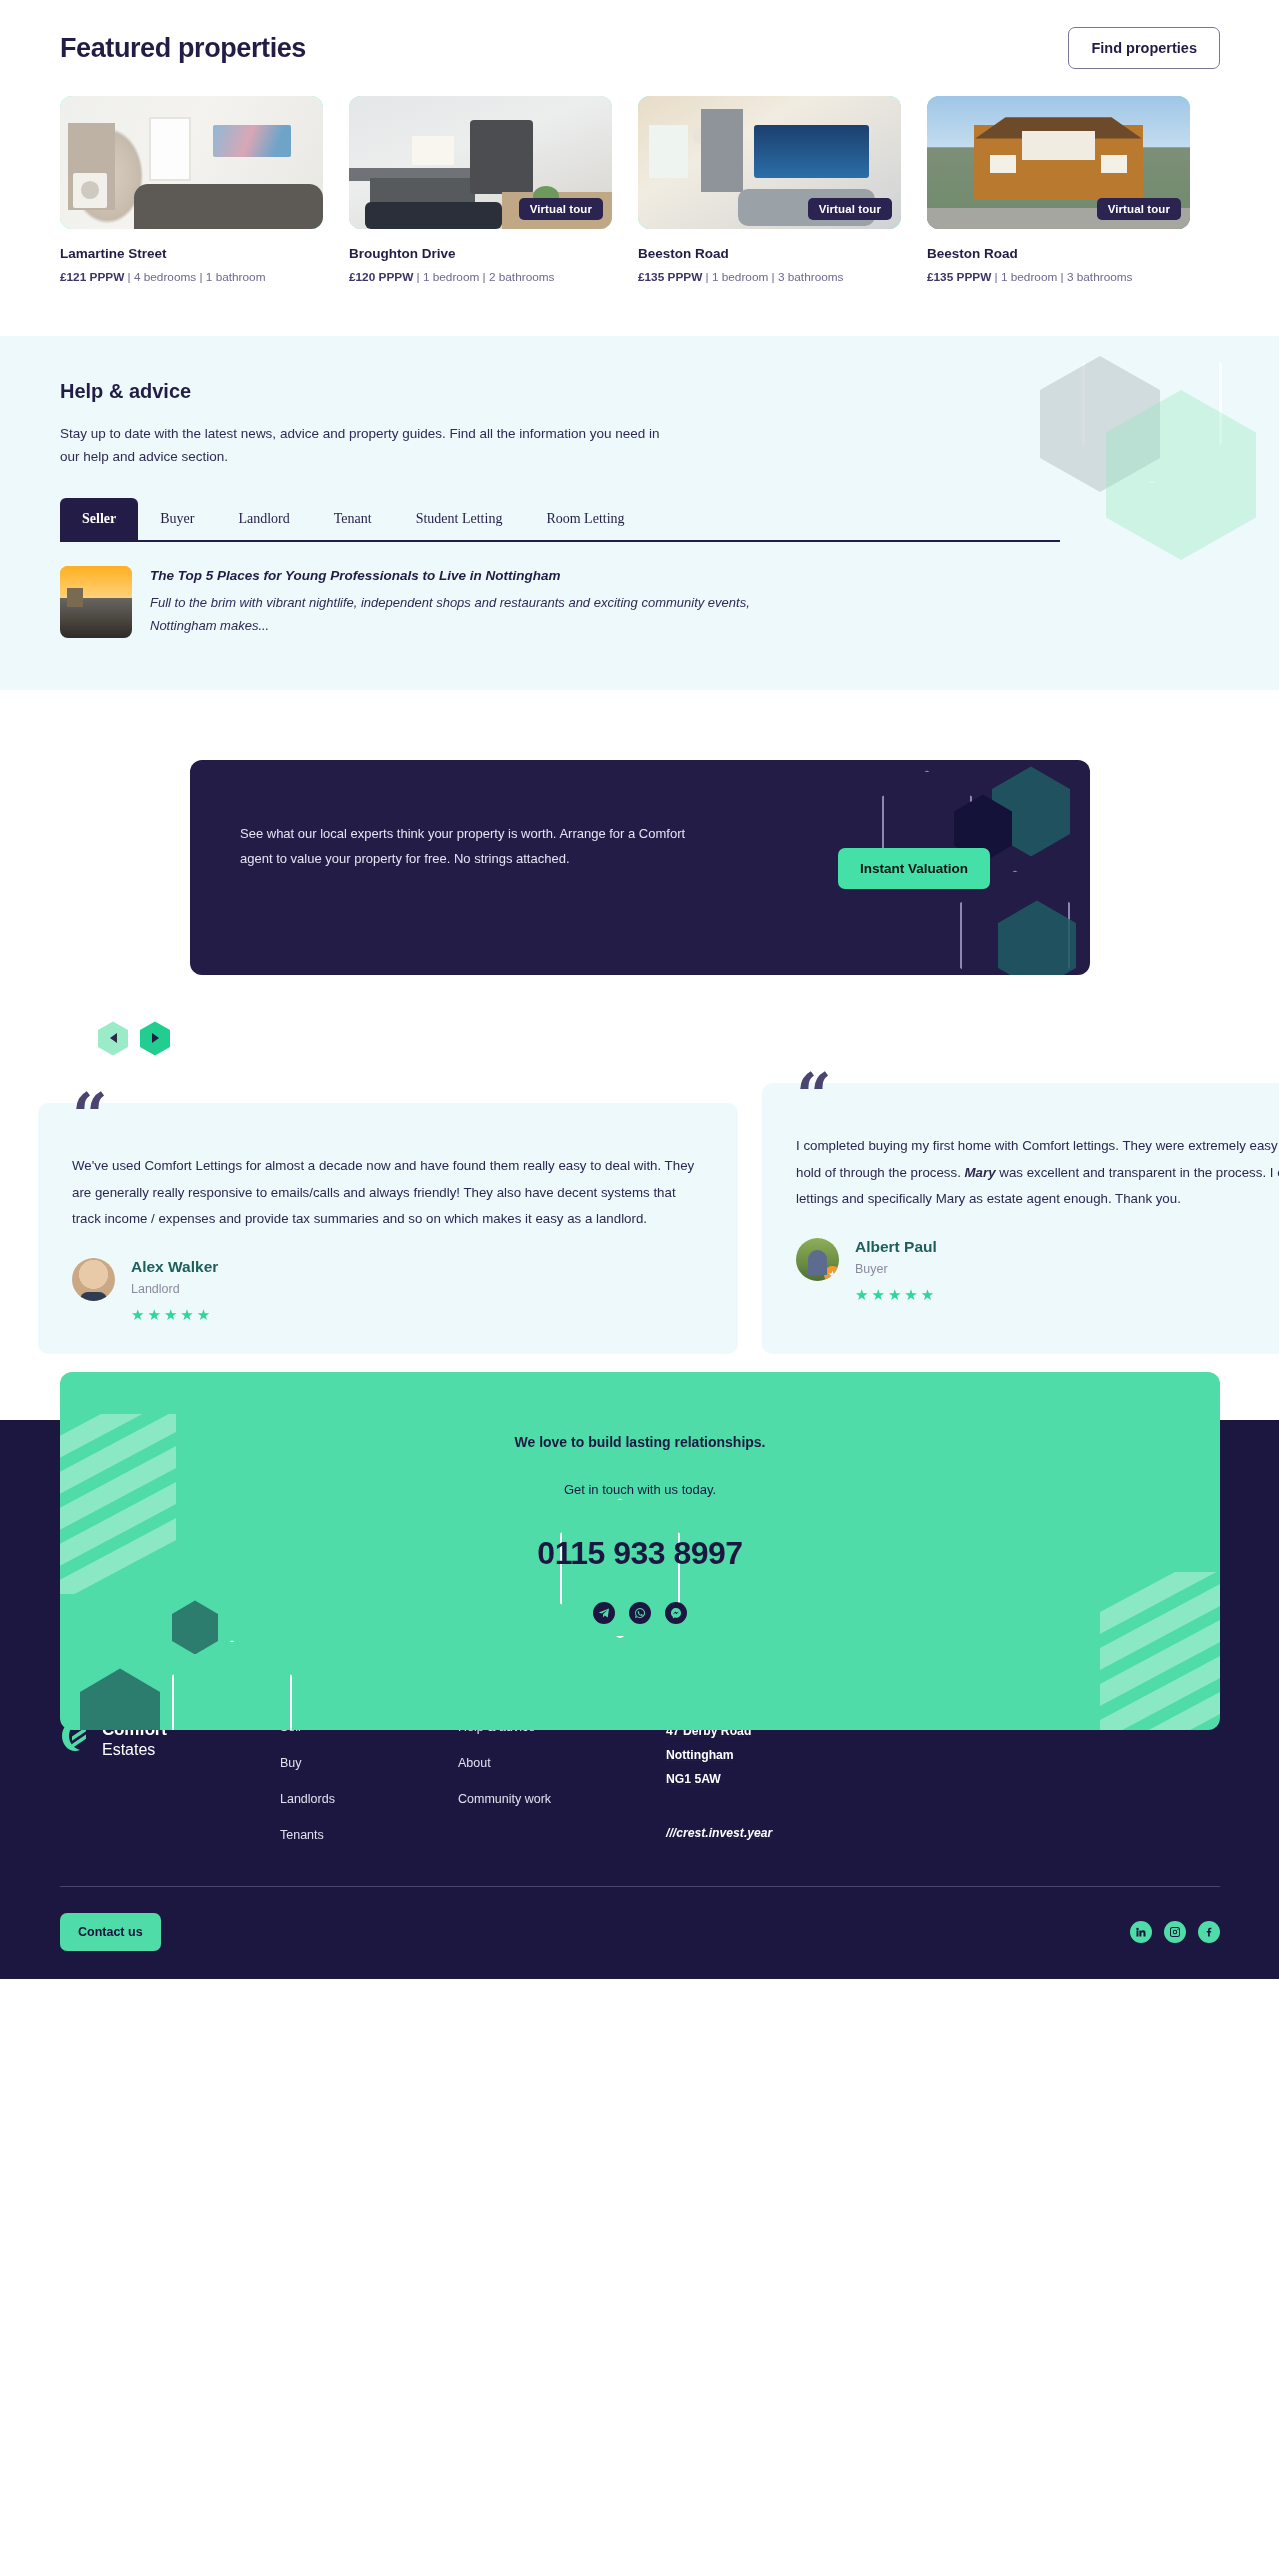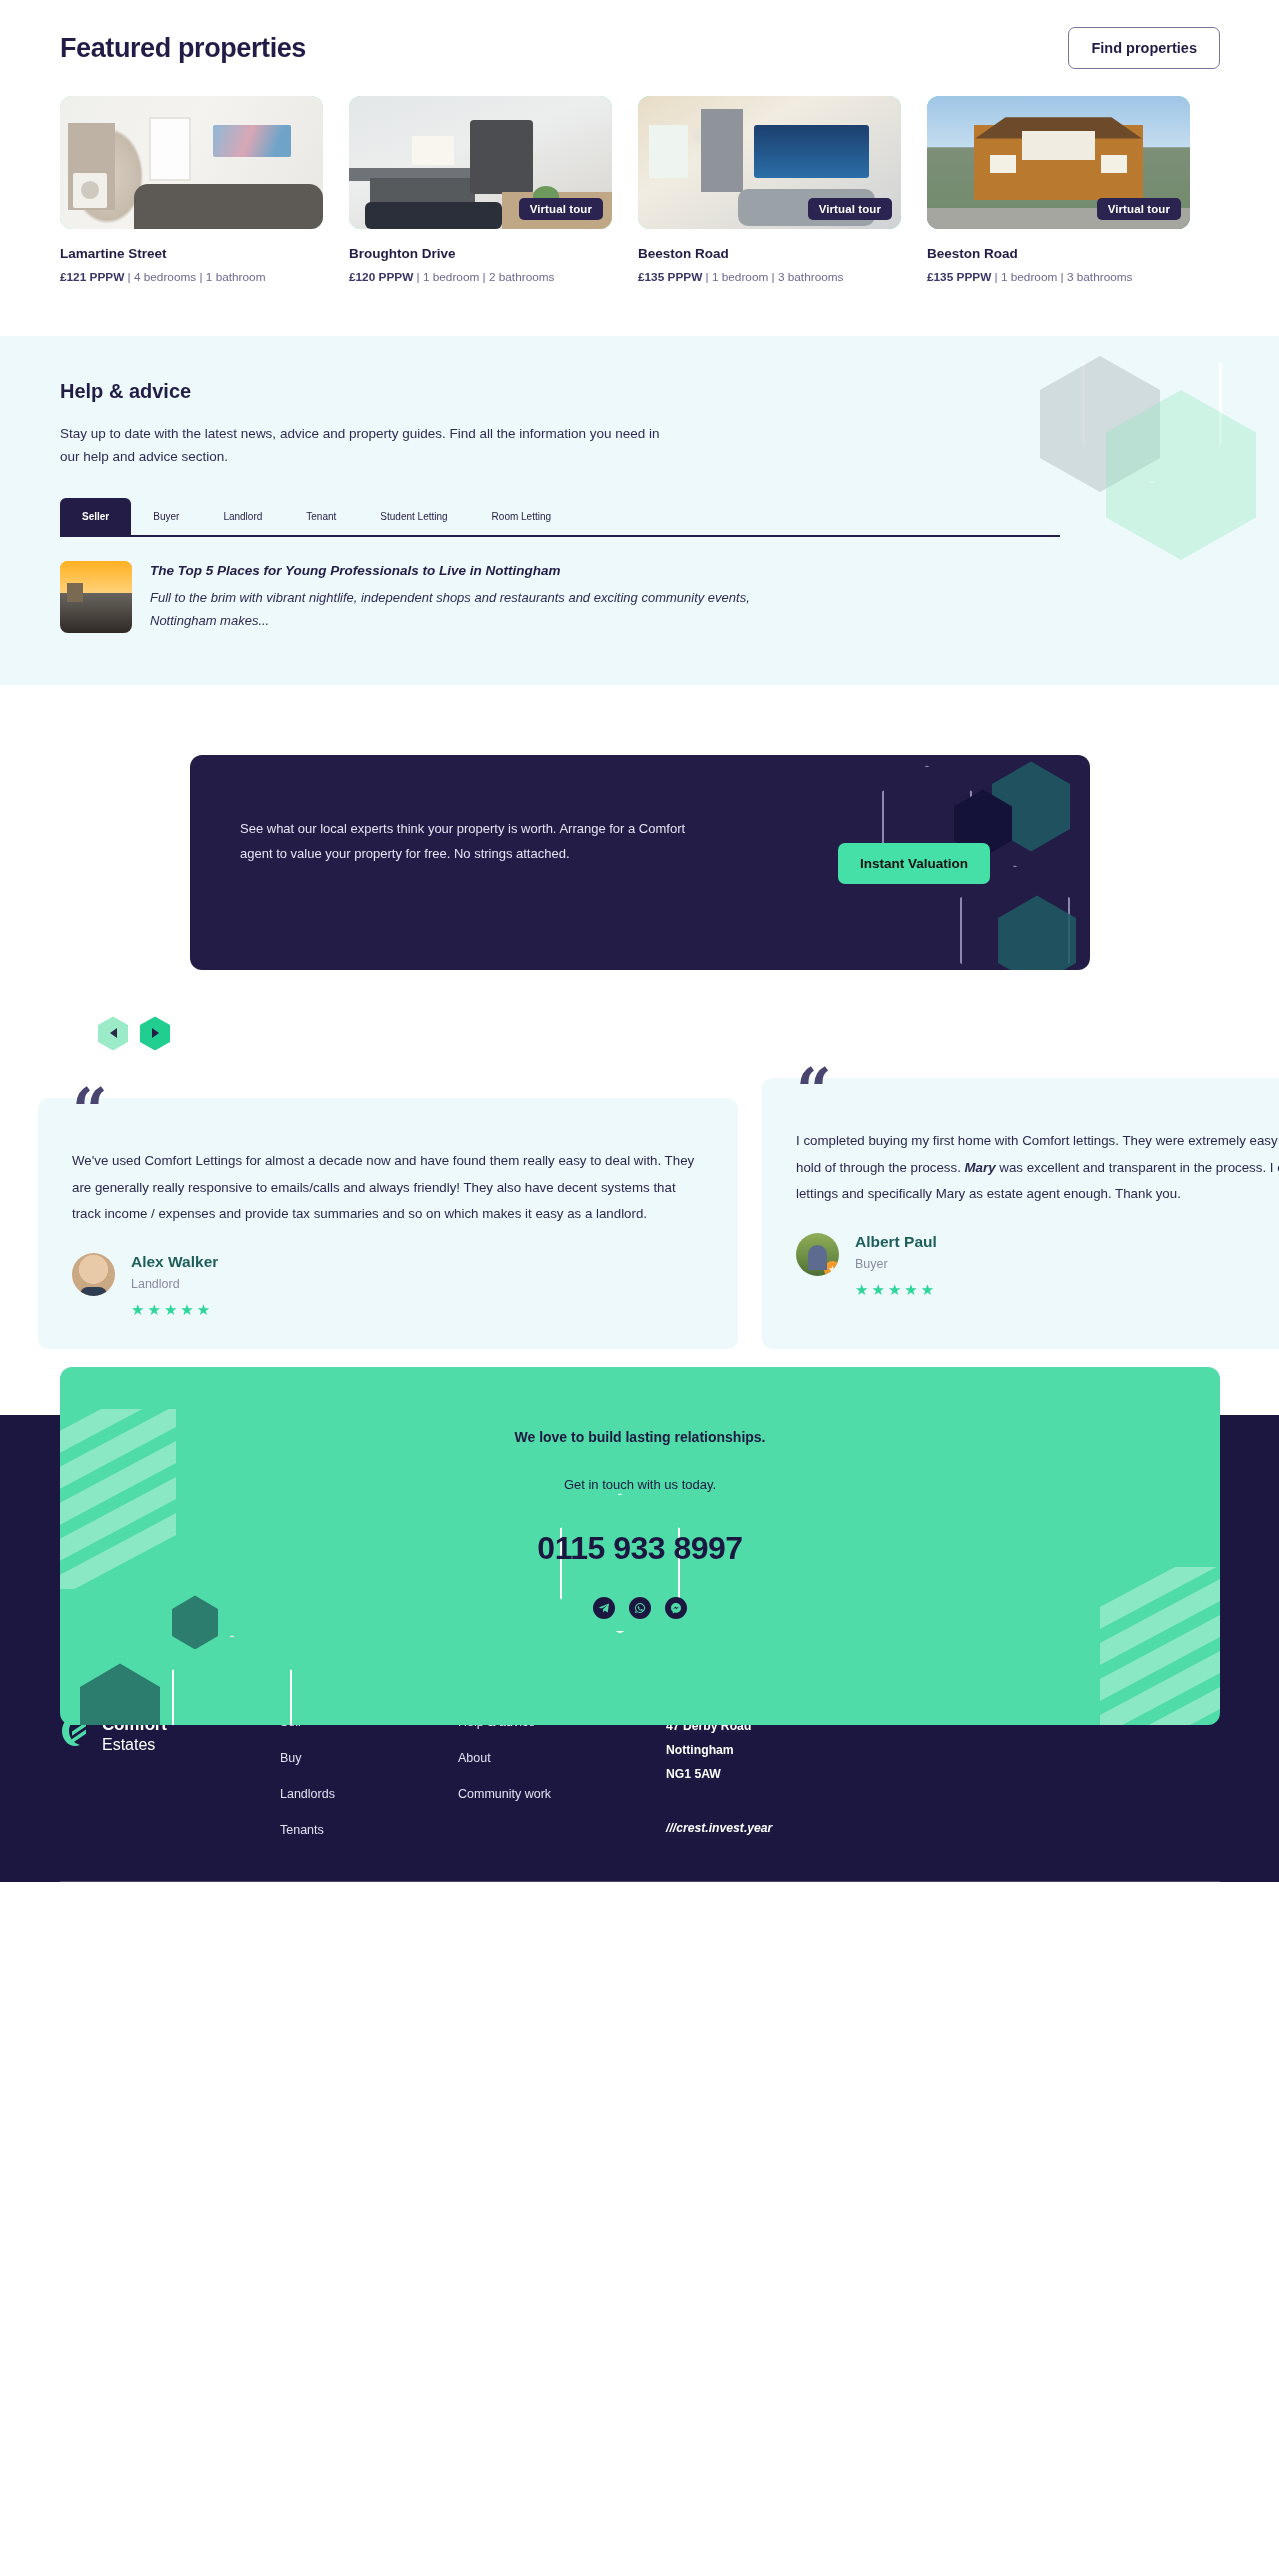--- a/index.html
+++ b/index.html
@@ -102,22 +102,22 @@
     clip-path:polygon(50% 0,100% 25%,100% 75%,50% 100%,0 75%,0 25%);
     background:transparent;}
   .hex-o::before{content:"";position:absolute;inset:0;
     clip-path:polygon(50% 0,100% 25%,100% 75%,50% 100%,0 75%,0 25%);}
 
   .help h2 { font-size: 20px; font-weight: 700; }
   .help p.lead { margin-top: 19px; font-size: 13.5px; line-height: 1.72; color:#2e2a55; max-width: 620px;}
 
   .tabs { margin-top: 30px; display: flex; position: relative; }
   .tab {
-    font-size: 10px; color: #221C46; padding: 13px 22px; cursor: pointer;
-    border-radius: 6px 6px 0 0; font-family: Liberation Sans, sans-serif; background: transparent;
+    font-size: 14px; color: #221C46; padding: 13px 22px; cursor: pointer;
+    border-radius: 6px 6px 0 0; font-family: Liberation Serif, serif; background: transparent;
     border: none;
   }
   .tab.active { background: #221C46; color: #fff; font-weight: 600; }
   .tabs-rule { width: 1000px; height: 2px; background: #221C46; }
 
   .article { display: flex; gap: 18px; margin-top: 24px; align-items: flex-start; }
   .article-thumb {
     width: 72px; height: 72px; border-radius: 8px; flex: none; overflow: hidden;
     background: linear-gradient(180deg,#f6a623 0%,#f3b43b 38%,#6d6a66 39%,#4a453f 75%,#2e2a26 100%);
     position: relative;
@@ -510,19 +510,39 @@
               <div>47 Derby Road</div>
               <div>Nottingham</div>
               <div>NG1 5AW</div>
             </div>
             <div class="f-w3w">///crest.invest.year</div>
           </div>
         </div>
 
         <div class="f-rule"></div>
 
+        <div class="f-bottom">
+          <button class="contact-btn">Contact us</button>
+          <div class="f-socials">
+            <span class="fsoc">
+              <svg viewBox="0 0 24 24">
+                  <path d="M4.98 3.5a2.5 2.5 0 1 0 0 5 2.5 2.5 0 0 0 0-5zM3 9h4v12H3V9zm6.5 0H13v1.7c.6-1 1.8-2 3.7-2 3 0 4.3 2 4.3 5.3V21h-4v-6c0-1.6-.6-2.6-2-2.6s-2.2 1-2.2 2.6v6h-4V9z"></path>
+                </svg>
+            </span>
+            <span class="fsoc">
+              <svg viewBox="0 0 24 24">
+                  <path d="M7 2h10a5 5 0 0 1 5 5v10a5 5 0 0 1-5 5H7a5 5 0 0 1-5-5V7a5 5 0 0 1 5-5zm0 2a3 3 0 0 0-3 3v10a3 3 0 0 0 3 3h10a3 3 0 0 0 3-3V7a3 3 0 0 0-3-3H7zm5 3.5A4.5 4.5 0 1 1 7.5 12 4.5 4.5 0 0 1 12 7.5zm0 2A2.5 2.5 0 1 0 14.5 12 2.5 2.5 0 0 0 12 9.5zM17.8 6a1.1 1.1 0 1 1-1.1 1.1A1.1 1.1 0 0 1 17.8 6z"></path>
+                </svg>
+            </span>
+            <span class="fsoc">
+              <svg viewBox="0 0 24 24">
+                  <path d="M13.5 21v-8h2.7l.4-3.1h-3.1V7.9c0-.9.25-1.5 1.55-1.5h1.65V3.6c-.3 0-1.3-.1-2.45-.1-2.4 0-4.05 1.5-4.05 4.2v2.2H7.5V13h2.7v8h3.3z"></path>
+                </svg>
+            </span>
+          </div>
+        </div>
       </div>
 
     </div>
   </div>
 
 </div>
 
 
 </body></html>

